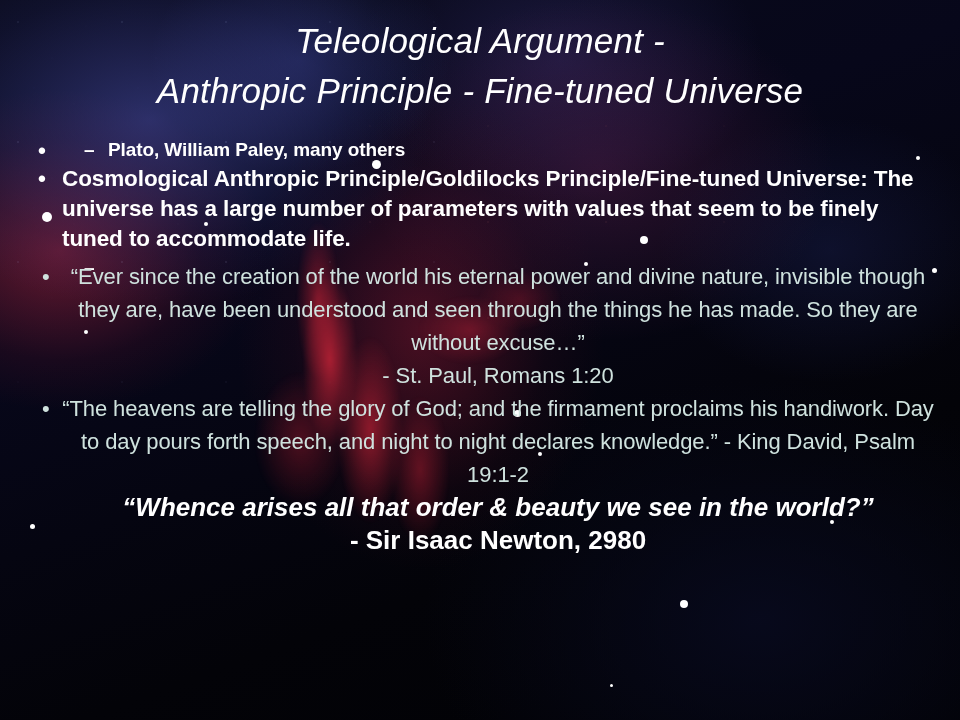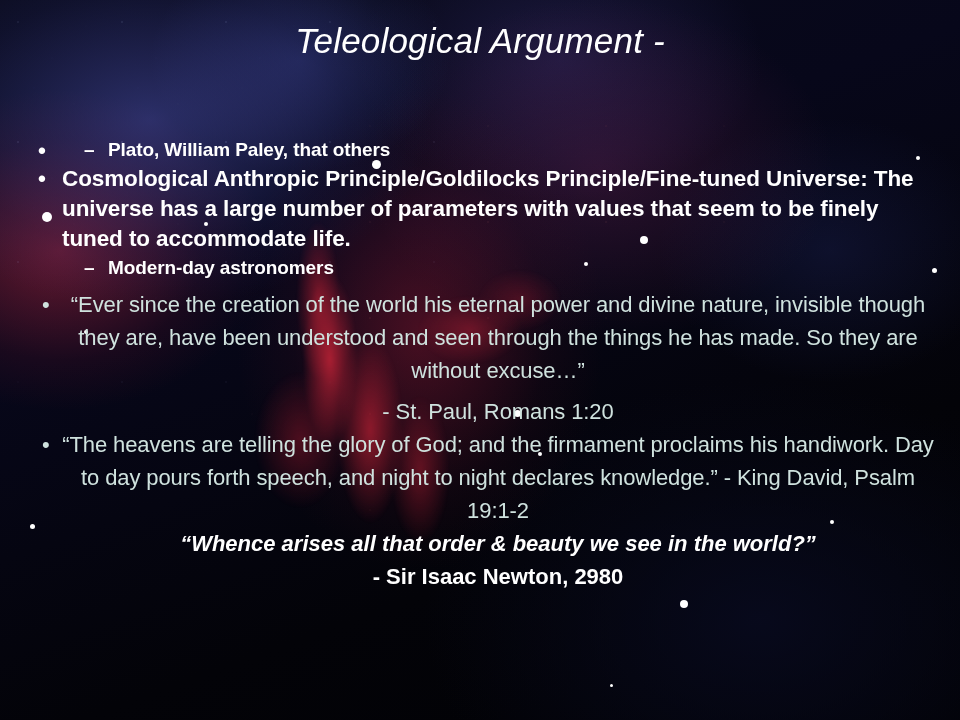--- a/index.html
+++ b/index.html
@@ -227,30 +227,29 @@
     position: absolute;
     left: 26px;
     top: 0;
     font-size: 22px;
     line-height: 33px;
     color: #cfe2de;
     font-weight: 400;
   }
   .attrib {
     display: block;
-    margin-top: 8px;
   }
 
   
   .closing {
     padding-left: 46px;
     padding-right: 10px;
     text-align: center;
     color: #ffffff;
-    font-size: 22px;
+    font-size: 26px;
     line-height: 33px;
     font-weight: bold;
   }
   .closing-quote {
     font-style: italic;
   }
   .closing-attrib {
     font-style: normal;
   }
 
@@ -283,41 +282,41 @@
     <span class="star star-blue" style="left:916px; top:156px; width:4px; height:4px;"></span>
     <span class="star star-red" style="left:42px; top:212px; width:10px; height:10px;"></span>
     <span class="star star-blue" style="left:830px; top:520px; width:4px; height:4px;"></span>
     <span class="star star-blue" style="left:610px; top:684px; width:3px; height:3px;"></span>
   </div>
 
   <div id="content">
 
     <div id="title-block">
       <div class="title-line">Teleological Argument -</div>
+      <div class="title-line">Anthropic Principle - Fine-tuned Universe</div>
     </div>
 
     <div id="body-block">
 
       <div class="bullet-row lvl1">
         <span class="mark">•</span>
       </div>
 
       <div class="bullet-row lvl2">
         <span class="mark">–</span>
-        <span>Plato, William Paley, that others</span>
+        <span>Plato, William Paley, many others</span>
       </div>
 
       <div class="bullet-row lvl1">
         <span class="mark">•</span>
         <span>Cosmological Anthropic Principle/Goldilocks Principle/Fine-tuned Universe: The universe has a large number of parameters with values that seem to be finely tuned to accommodate life.</span>
       </div>
 
       <div class="bullet-row lvl2">
         <span class="mark">–</span>
-        <span>Modern-day astronomers</span>
       </div>
 
       <div class="spacer-sm"></div>
 
       <div class="bullet-row quote">
         <span class="mark">•</span>
         <span>“Ever since the creation of the world his eternal power and divine nature, invisible though they are, have been understood and seen through the things he has made. So they are without excuse…”</span>
         <span class="attrib">- St. Paul, Romans 1:20</span>
       </div>
 

